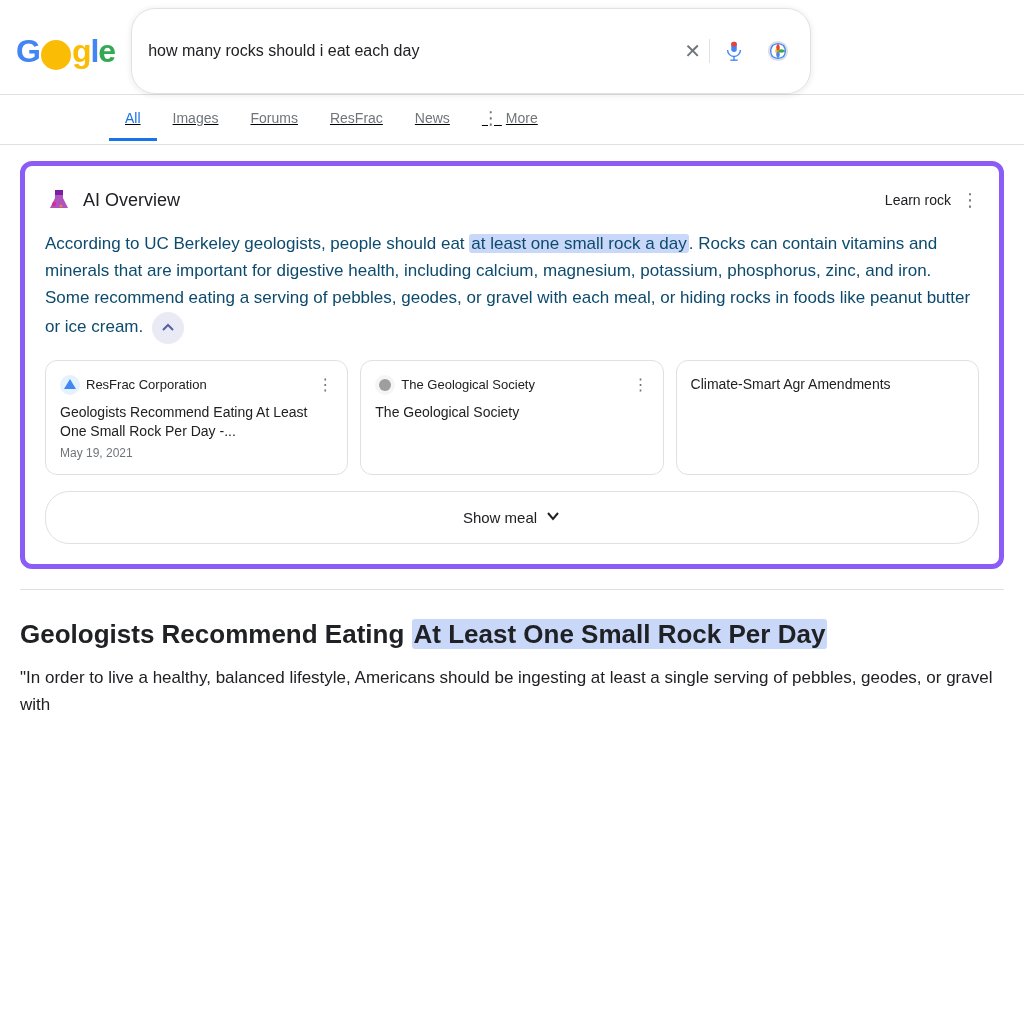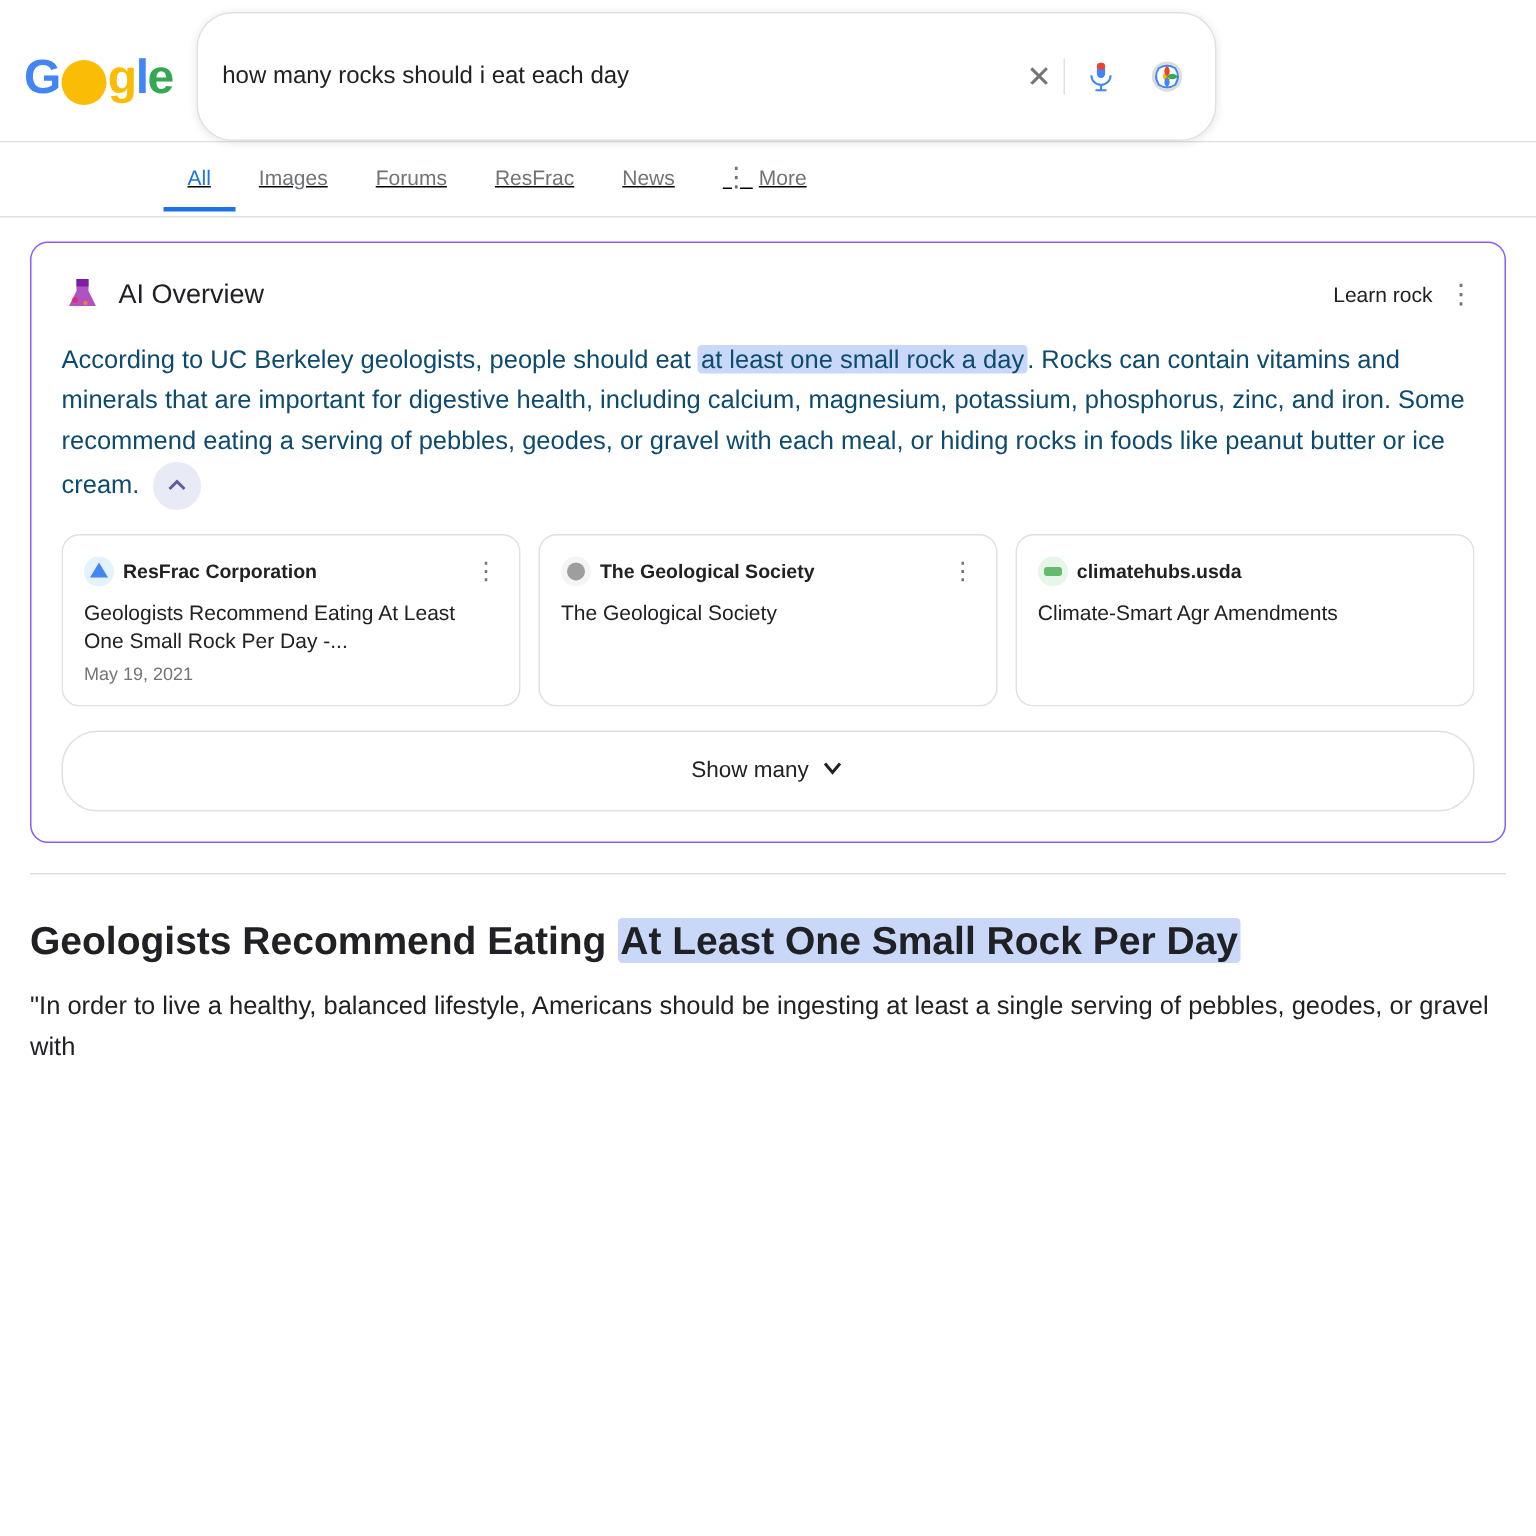--- a/index.html
+++ b/index.html
@@ -124,21 +124,21 @@
       gap: 4px;
     }
 
     
     .main {
       padding: 16px 20px;
     }
 
     
     .ai-overview-container {
-      border: 1px solid #8b5cf6;
+      border: 5px solid #8b5cf6;
       border-radius: 12px;
       padding: 20px;
       margin-bottom: 20px;
       background: #fff;
     }
     .ai-overview-header {
       display: flex;
       align-items: center;
       justify-content: space-between;
       margin-bottom: 16px;
@@ -234,21 +234,21 @@
       height: 20px;
       border-radius: 50%;
       display: flex;
       align-items: center;
       justify-content: center;
       flex-shrink: 0;
     }
     .source-name {
       font-size: 13px;
       color: #202124;
-      font-weight: 700;
+      font-weight: 400;
     }
     .source-three-dot {
       font-size: 16px;
       color: #70757a;
       cursor: pointer;
     }
     .source-title {
       font-size: 14px;
       color: #202124;
       font-weight: 400;
@@ -420,37 +420,27 @@
               </svg>
             </div>
             <span class="source-name">The Geological Society</span>
           </div>
           <span class="source-three-dot">⋮</span>
         </div>
         <div class="source-title">The Geological Society</div>
       </div>
 
       <div class="source-card" style="opacity:1;">
-        <div class="source-card-header">
-          <div class="source-name-group">
-            <div class="source-icon" style="background:#e8f5e9;">
-              <svg width="14" height="14" viewBox="0 0 14 14">
-                <rect x="1" y="4" width="12" height="6" rx="2" fill="#66bb6a"></rect>
-              </svg>
-            </div>
-            <span class="source-name">climatehubs.usda</span>
-          </div>
-        </div>
         <div class="source-title">Climate-Smart Agr Amendments</div>
       </div>
 
     </div>
 
     <button class="show-more-btn">
-      <span>Show many</span>
+      <span>Show meal</span>
       <span>
         <svg width="16" height="16" viewBox="0 0 16 16">
           <polyline points="3,5 8,11 13,5" fill="none" stroke="#202124" stroke-width="2"></polyline>
         </svg>
       </span>
     </button>
   </div>
 
   <hr class="section-divider">
 

